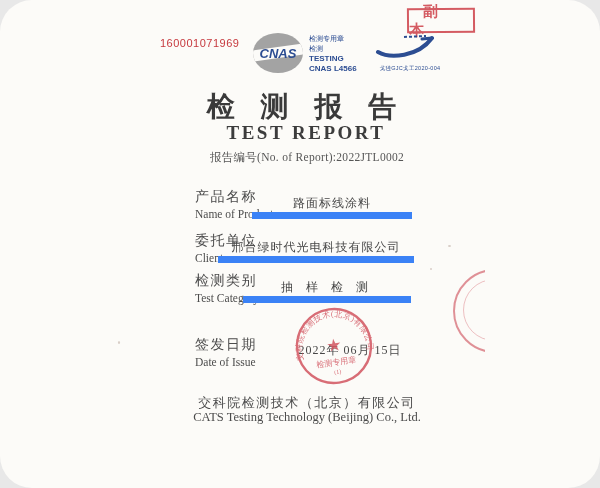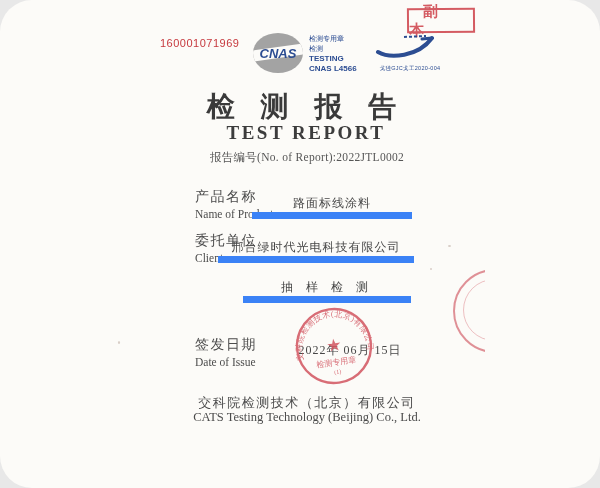--- a/index.html
+++ b/index.html
@@ -155,20 +155,24 @@
     <div class="en">Name of Product</div>
   </div>
   <div class="field-value" style="left:252px;top:195px;width:160px;">路面标线涂料</div>
 
   <div class="field-label" style="top:232px;">
     <div class="cn">委托单位</div>
     <div class="en">Client</div>
   </div>
   <div class="field-value" style="left:218px;top:239px;width:196px;">邢台绿时代光电科技有限公司</div>
 
+  <div class="field-label" style="top:272px;">
+    <div class="cn">检测类别</div>
+    <div class="en">Test Category</div>
+  </div>
   <div class="field-value wide-space" style="left:243px;top:279px;width:168px;">抽 样 检 测</div>
 
   <div class="field-label" style="top:336px;">
     <div class="cn">签发日期</div>
     <div class="en">Date of Issue</div>
   </div>
   <div class="field-value no-line" style="left:283px;top:342px;width:134px;">2022年 06月 15日</div>
 
   <div class="seal">
     <svg width="80" height="80" viewBox="0 0 80 80">

